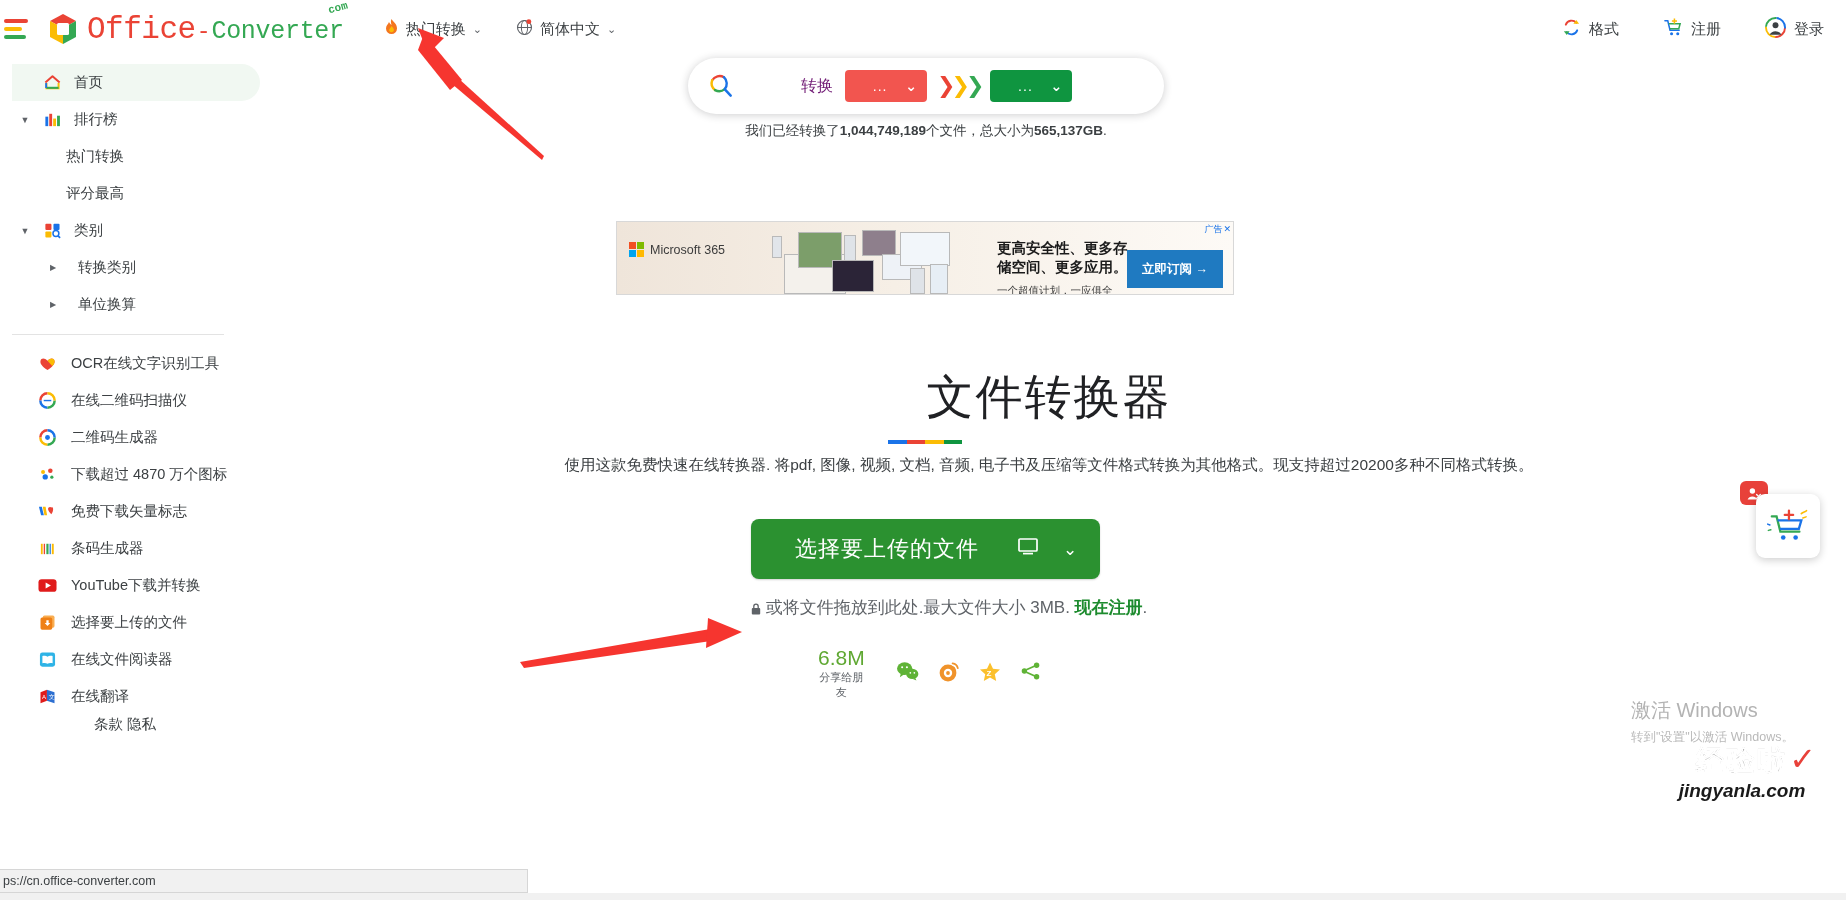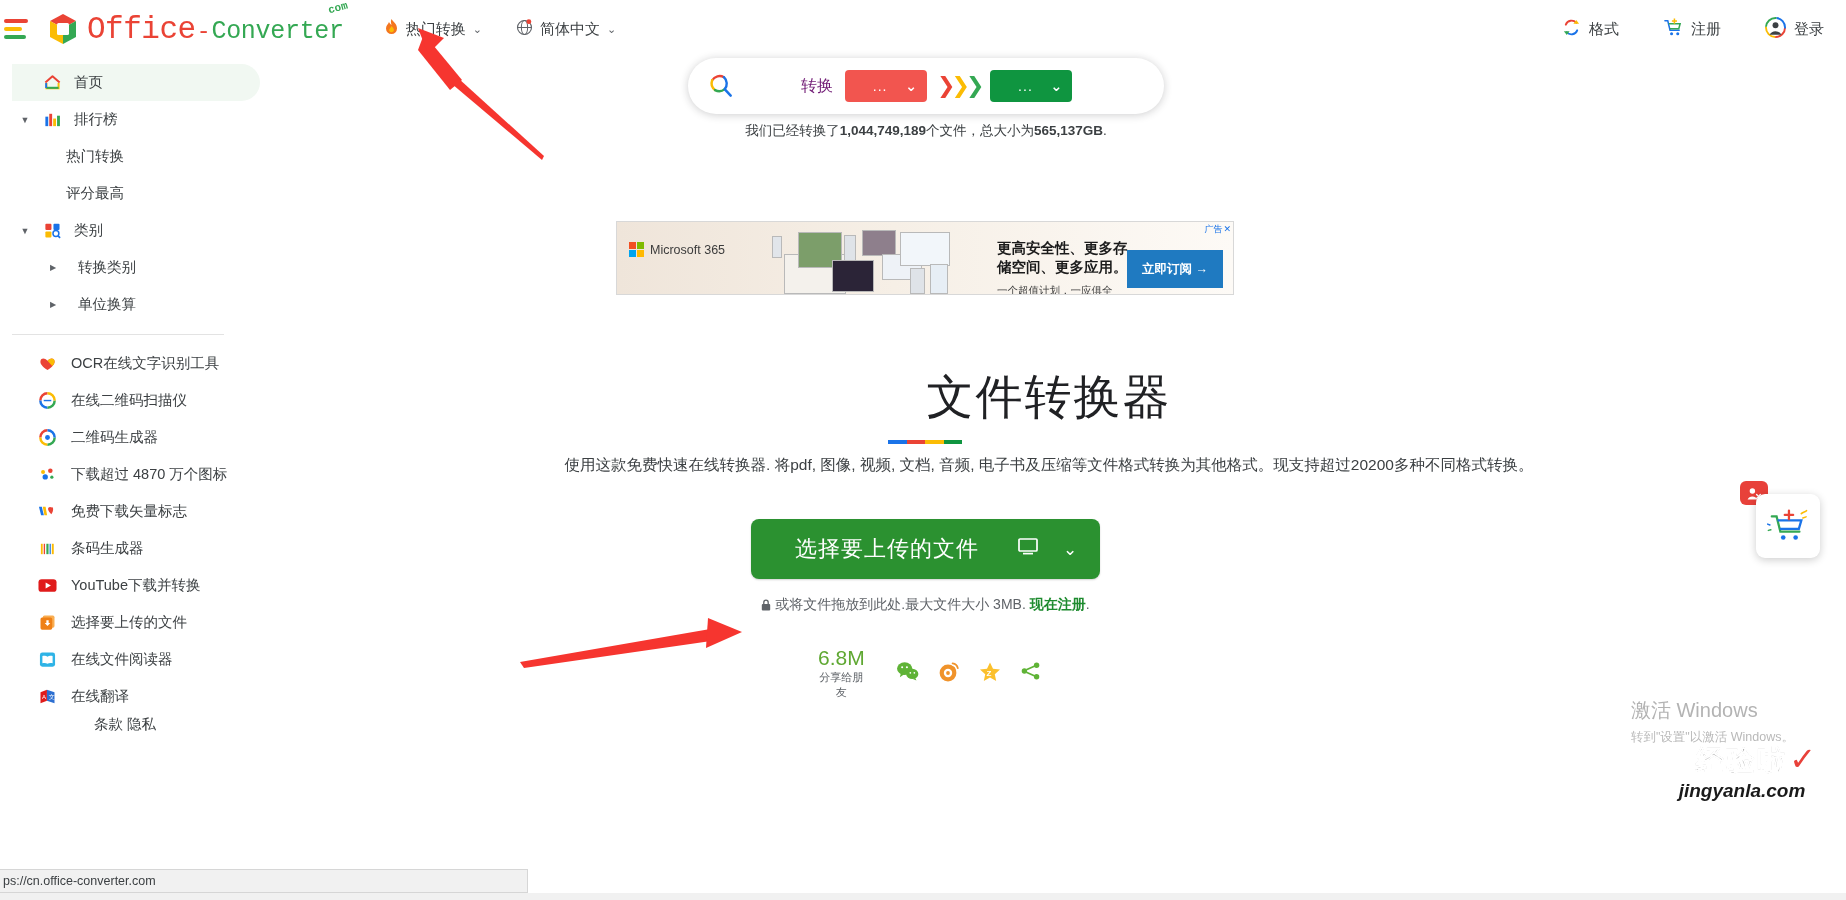--- a/index.html
+++ b/index.html
@@ -129,21 +129,21 @@
   #upload-btn {
     position:absolute; left:751px; top:519px; width:349px; height:60px;
     background:#2b9130; border-radius:8px; display:flex; align-items:center;
     cursor:pointer; box-shadow:0 1px 2px rgba(0,0,0,.18);
   }
   #upload-label { color:#fff; font-size:22px; margin-left:44px; letter-spacing:1px; }
   #upload-screen { margin-left:38px; color:#fff; font-size:20px; }
   #upload-chev { margin-left:24px; color:#fff; font-size:17px; }
   #upload-note {
     position:absolute; left:751px; top:596px; width:349px; text-align:center;
-    font-size:14px; color:#5f6368; white-space:nowrap;
+    font-size:17px; color:#5f6368; white-space:nowrap;
   }
   #upload-note .reg { color:#1d8b2e; font-weight:bold; }
 
   
   #share { position:absolute; left:818px; top:646px; width:215px; display:flex; align-items:center; }
   #share-count { text-align:center; padding-right:13px; }
   #share-count .n { font-size:21px; color:#5fa832; }
   #share-count .c { font-size:11px; color:#5f6368; }
   #share-sep { width:1px; height:30px; background:#dadce0; }
   #share-icons { display:flex; align-items:center; gap:19px; margin-left:18px; }

